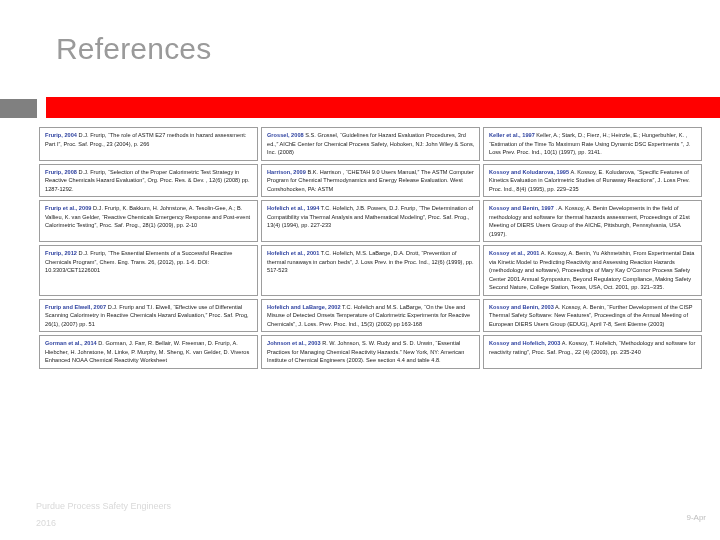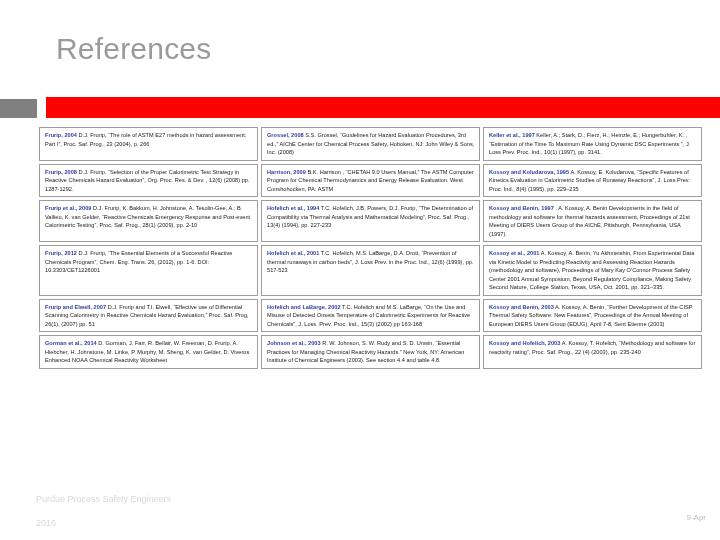--- a/index.html
+++ b/index.html
@@ -89,21 +89,21 @@
   .footer-left {
     position: absolute;
     left: 36px;
     bottom: 12px;
     font-size: 9px;
     color: #d9d9d9;
     white-space: nowrap;
   }
   .footer-left .yr {
     display: block;
-    margin-top: 14px;
+    margin-top: 7px;
   }
   .footer-right {
     position: absolute;
     right: 14px;
     bottom: 18px;
     font-size: 8px;
     color: #bdbdbd;
     white-space: nowrap;
   }
 </style>

